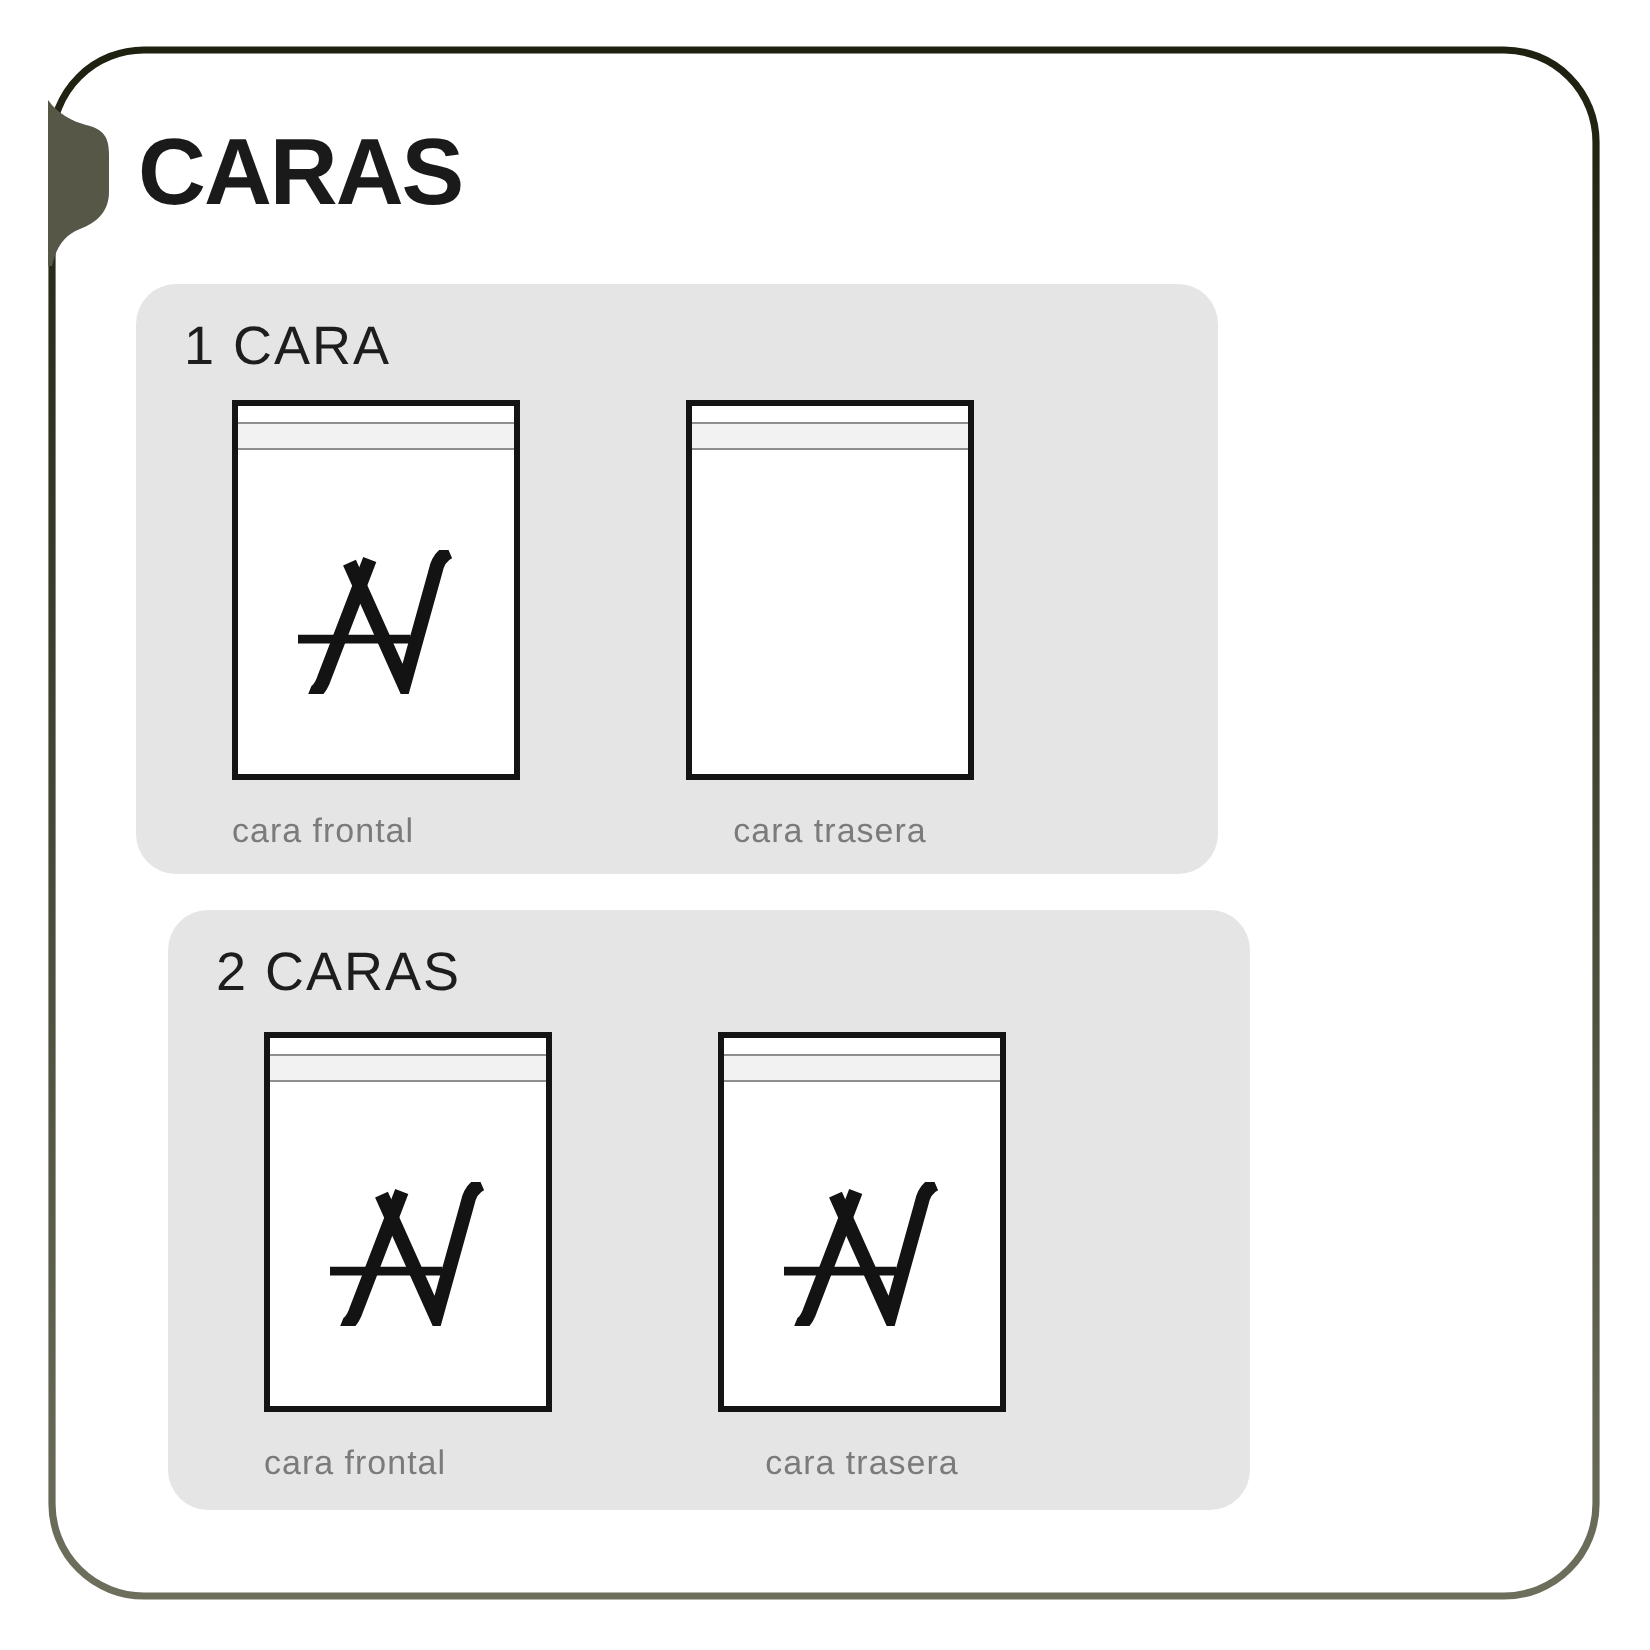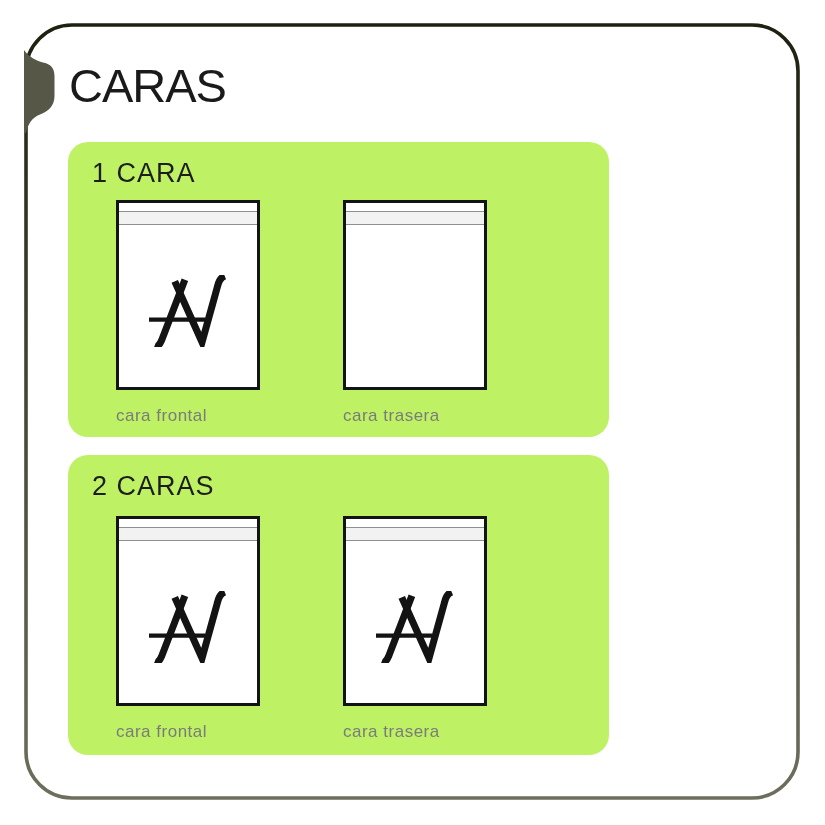--- a/index.html
+++ b/index.html
@@ -10,42 +10,42 @@
     position: relative; overflow: hidden;
   }
   .canvas { position: absolute; inset: 0; width: 825px; height: 825px; }
 
   
   .frame-svg { position: absolute; left: 0; top: 0; width: 825px; height: 825px; pointer-events: none; }
 
   
   .page-title {
     position: absolute; left: 69px; top: 62px;
-    font-size: 47px; font-weight: 400; letter-spacing: -1px;
+    font-size: 47px; font-weight: 700; letter-spacing: -1px;
     color: #1a1a1a; line-height: 1;
   }
 
   
   .panel {
     position: absolute; left: 68px; width: 541px;
-    background: #bef264; border-radius: 20px; text-decoration: underline;
+    background: #e5e5e5; border-radius: 20px; text-decoration: underline;
   }
   .panel-1 { top: 142px; height: 295px; }
-  .panel-2 { top: 455px; height: 300px; }
+  .panel-2 { top: 455px; height: 300px; margin-left: 16px; }
 
   .panel-heading {
     position: absolute; left: 24px; top: 16px;
     font-size: 27px; font-weight: 400; letter-spacing: 1px;
     color: #1d1d1d;
   }
 
   
   .figure { position: absolute; width: 144px; }
   .figure.pos-left  { left: 48px; }
-  .figure.pos-right { left: 275px; }
+  .figure.pos-right { left: 275px; text-align: center; }
   .panel-1 .figure { top: 58px; }
   .panel-2 .figure { top: 61px; }
 
   .card {
     position: relative; width: 144px; height: 190px;
     background: #ffffff; border: 3px solid #141414;
   }
   .seal {
     position: absolute; left: 0; right: 0; top: 8px; height: 14px;
     background: #f2f2f2;

